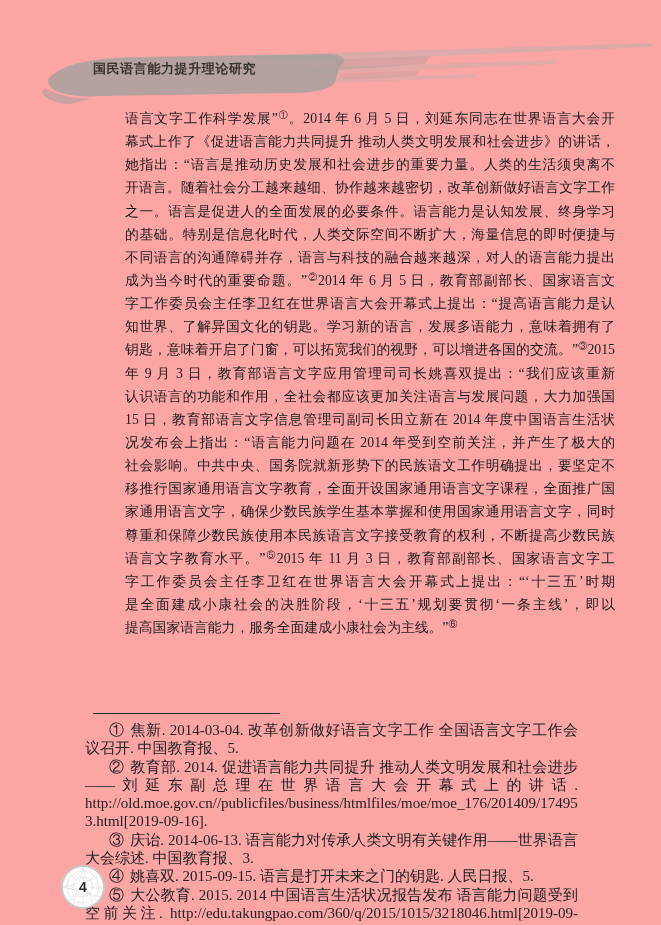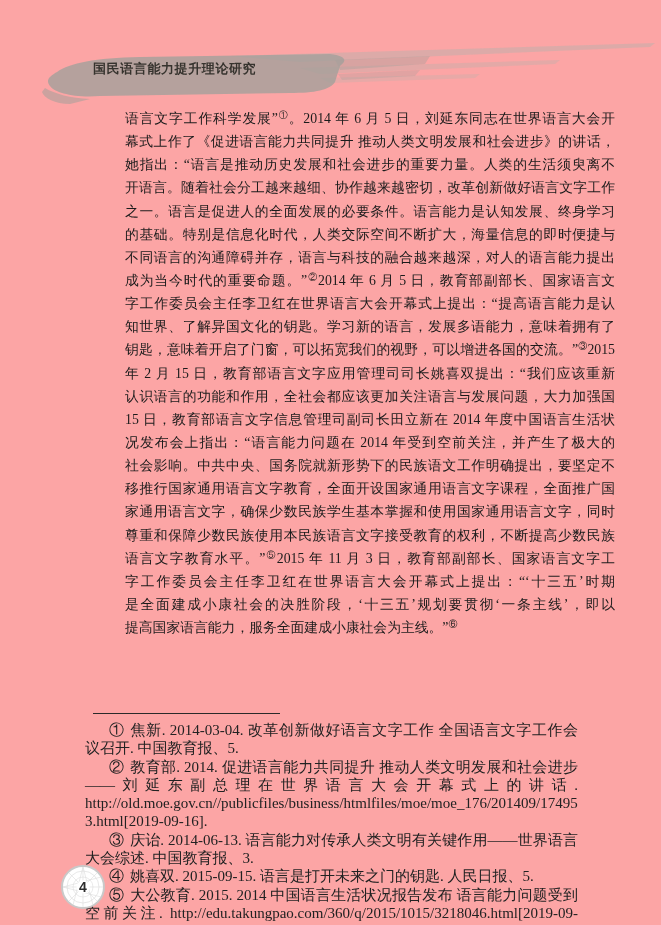--- a/index.html
+++ b/index.html
@@ -136,21 +136,21 @@
 
 
       <div class="body-line">成为当今时代的重要命题。”<sup class="fnref">②</sup>2014 年 6 月 5 日，教育部副部长、国家语言文</div>
 
       <div class="body-line">字工作委员会主任李卫红在世界语言大会开幕式上提出：“提高语言能力是认</div>
 
       <div class="body-line">知世界、了解异国文化的钥匙。学习新的语言，发展多语能力，意味着拥有了</div>
 
       <div class="body-line">钥匙，意味着开启了门窗，可以拓宽我们的视野，可以增进各国的交流。”<sup class="fnref">③</sup>2015</div>
 
-      <div class="body-line">年 2 月 15 日，教育部语言文字应用管理司司长姚喜双提出：“我们应该重新</div>
+      <div class="body-line">年 9 月 3 日，教育部语言文字应用管理司司长姚喜双提出：“我们应该重新</div>
 
       <div class="body-line">认识语言的功能和作用，全社会都应该更加关注语言与发展问题，大力加强国</div>
 
 
       <div class="body-line">15 日，教育部语言文字信息管理司副司长田立新在 2014 年度中国语言生活状</div>
 
       <div class="body-line">况发布会上指出：“语言能力问题在 2014 年受到空前关注，并产生了极大的</div>
 
       <div class="body-line">社会影响。中共中央、国务院就新形势下的民族语文工作明确提出，要坚定不</div>
 

